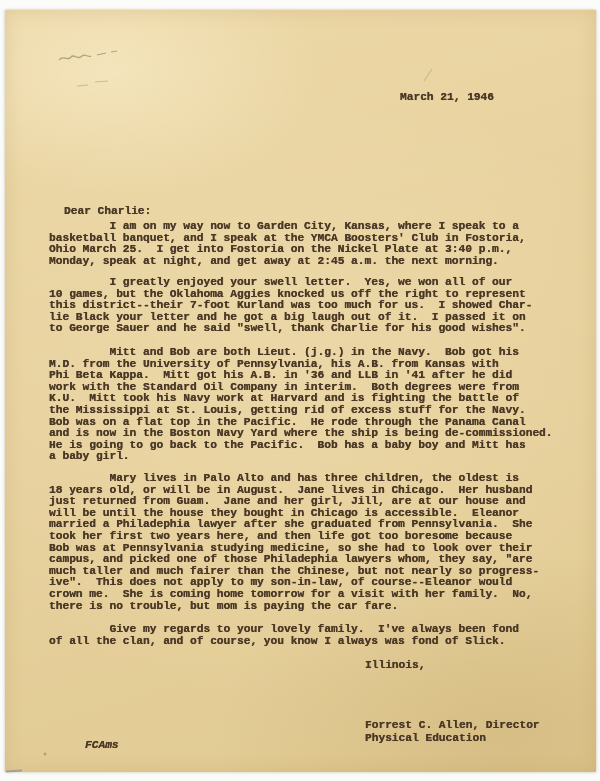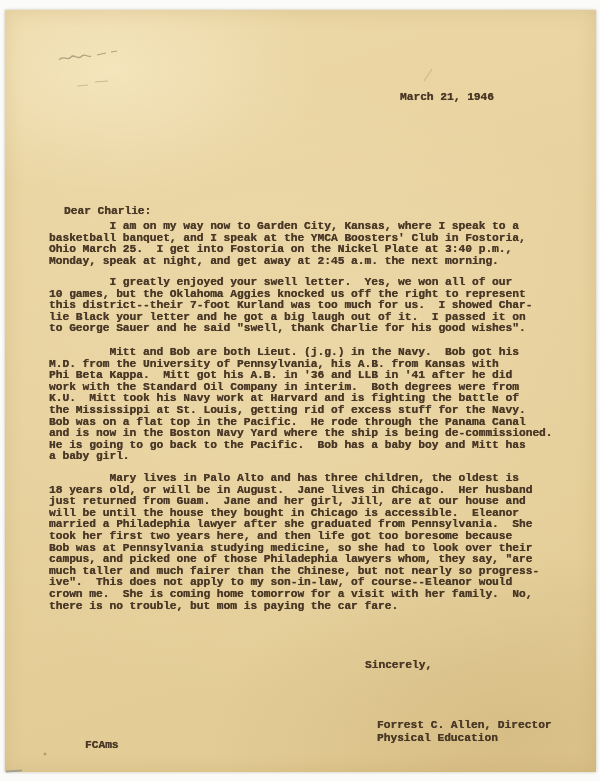--- a/index.html
+++ b/index.html
@@ -38,22 +38,22 @@
   .date-line{left:395px;top:82px;}
   .recipient{left:59px;top:127px;line-height:12.2px;}
   .salutation{left:59px;top:186px;margin-top:10px;}
   .para{left:44px;}
   .p1{top:211px;}
   .p2{top:267px;font-family:Liberation Mono, monospace;}
   .p3{top:337px;}
   .p4{top:463px;}
   .p5{top:614px;}
   .closing{left:360px;top:650px;}
-  .signature{left:360px;top:709px;line-height:13px;margin-left:12px;}
-  .initials{left:80px;top:730px;}
+  .signature{left:360px;top:709px;line-height:13px;}
+  .initials{left:80px;top:730px;font-style:italic;}
   .pencil{position:absolute;left:52px;top:38px;opacity:.65;}
   .pencil2{position:absolute;left:70px;top:68px;opacity:.4;}
   .pencil3{position:absolute;left:416px;top:56px;opacity:.35;}
   .edge-mark{
     position:absolute;left:6px;top:770px;width:16px;height:2px;
     background:#9a968e;transform:rotate(-3deg);opacity:.8;
   }
 </style>
 </head>
 <body>
@@ -105,22 +105,24 @@
 just returned from Guam.  Jane and her girl, Jill, are at our house and
 will be until the house they bought in Chicago is accessible.  Eleanor
 married a Philadephia lawyer after she graduated from Pennsylvania.  She
 took her first two years here, and then life got too boresome because
 Bob was at Pennsylvania studying medicine, so she had to look over their
 campus, and picked one of those Philadephia lawyers whom, they say, "are
 much taller and much fairer than the Chinese, but not nearly so progress-
 ive".  This does not apply to my son-in-law, of course--Eleanor would
 crown me.  She is coming home tomorrow for a visit with her family.  No,
 there is no trouble, but mom is paying the car fare.</div>
+    <div class="tw para p5">         Give my regards to your lovely family.  I've always been fond
+of all the clan, and of course, you know I always was fond of Slick.</div>
 
-    <div class="tw closing">Sincerely,</div>
+    <div class="tw closing">Illinois,</div>
 
     <div class="tw signature">Forrest C. Allen, Director
 Physical Education</div>
 
     <div class="tw initials">FCAms</div>
   </div>
 
   <div class="edge-mark"></div>
 </div>
 

